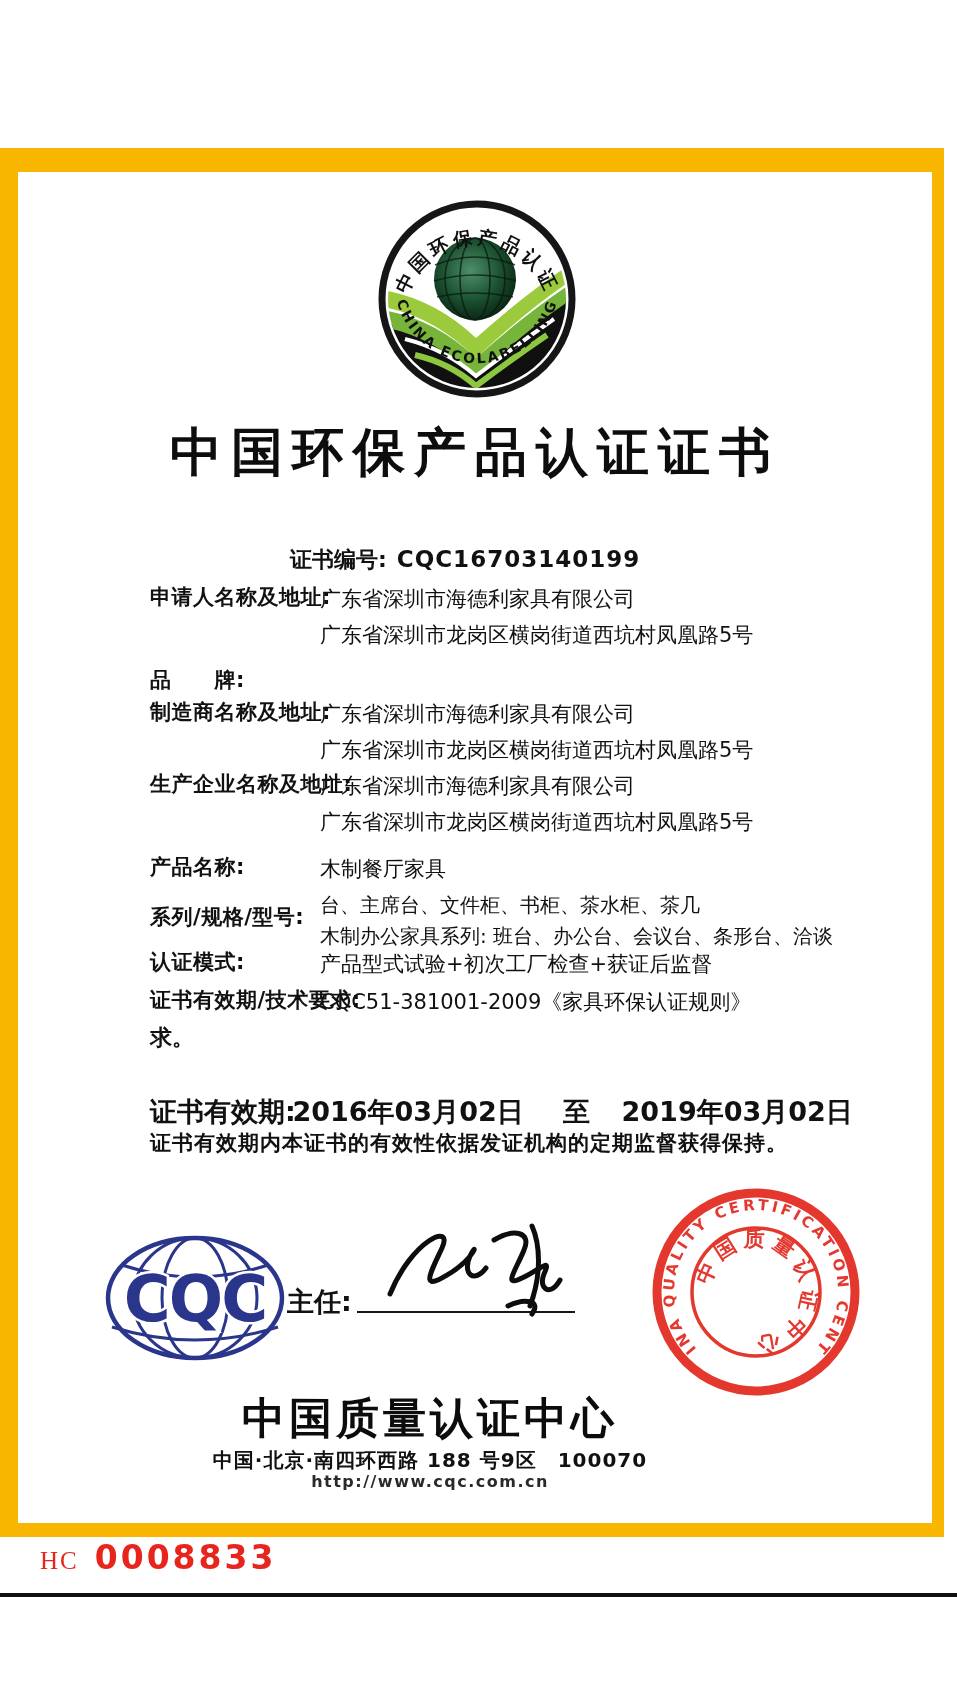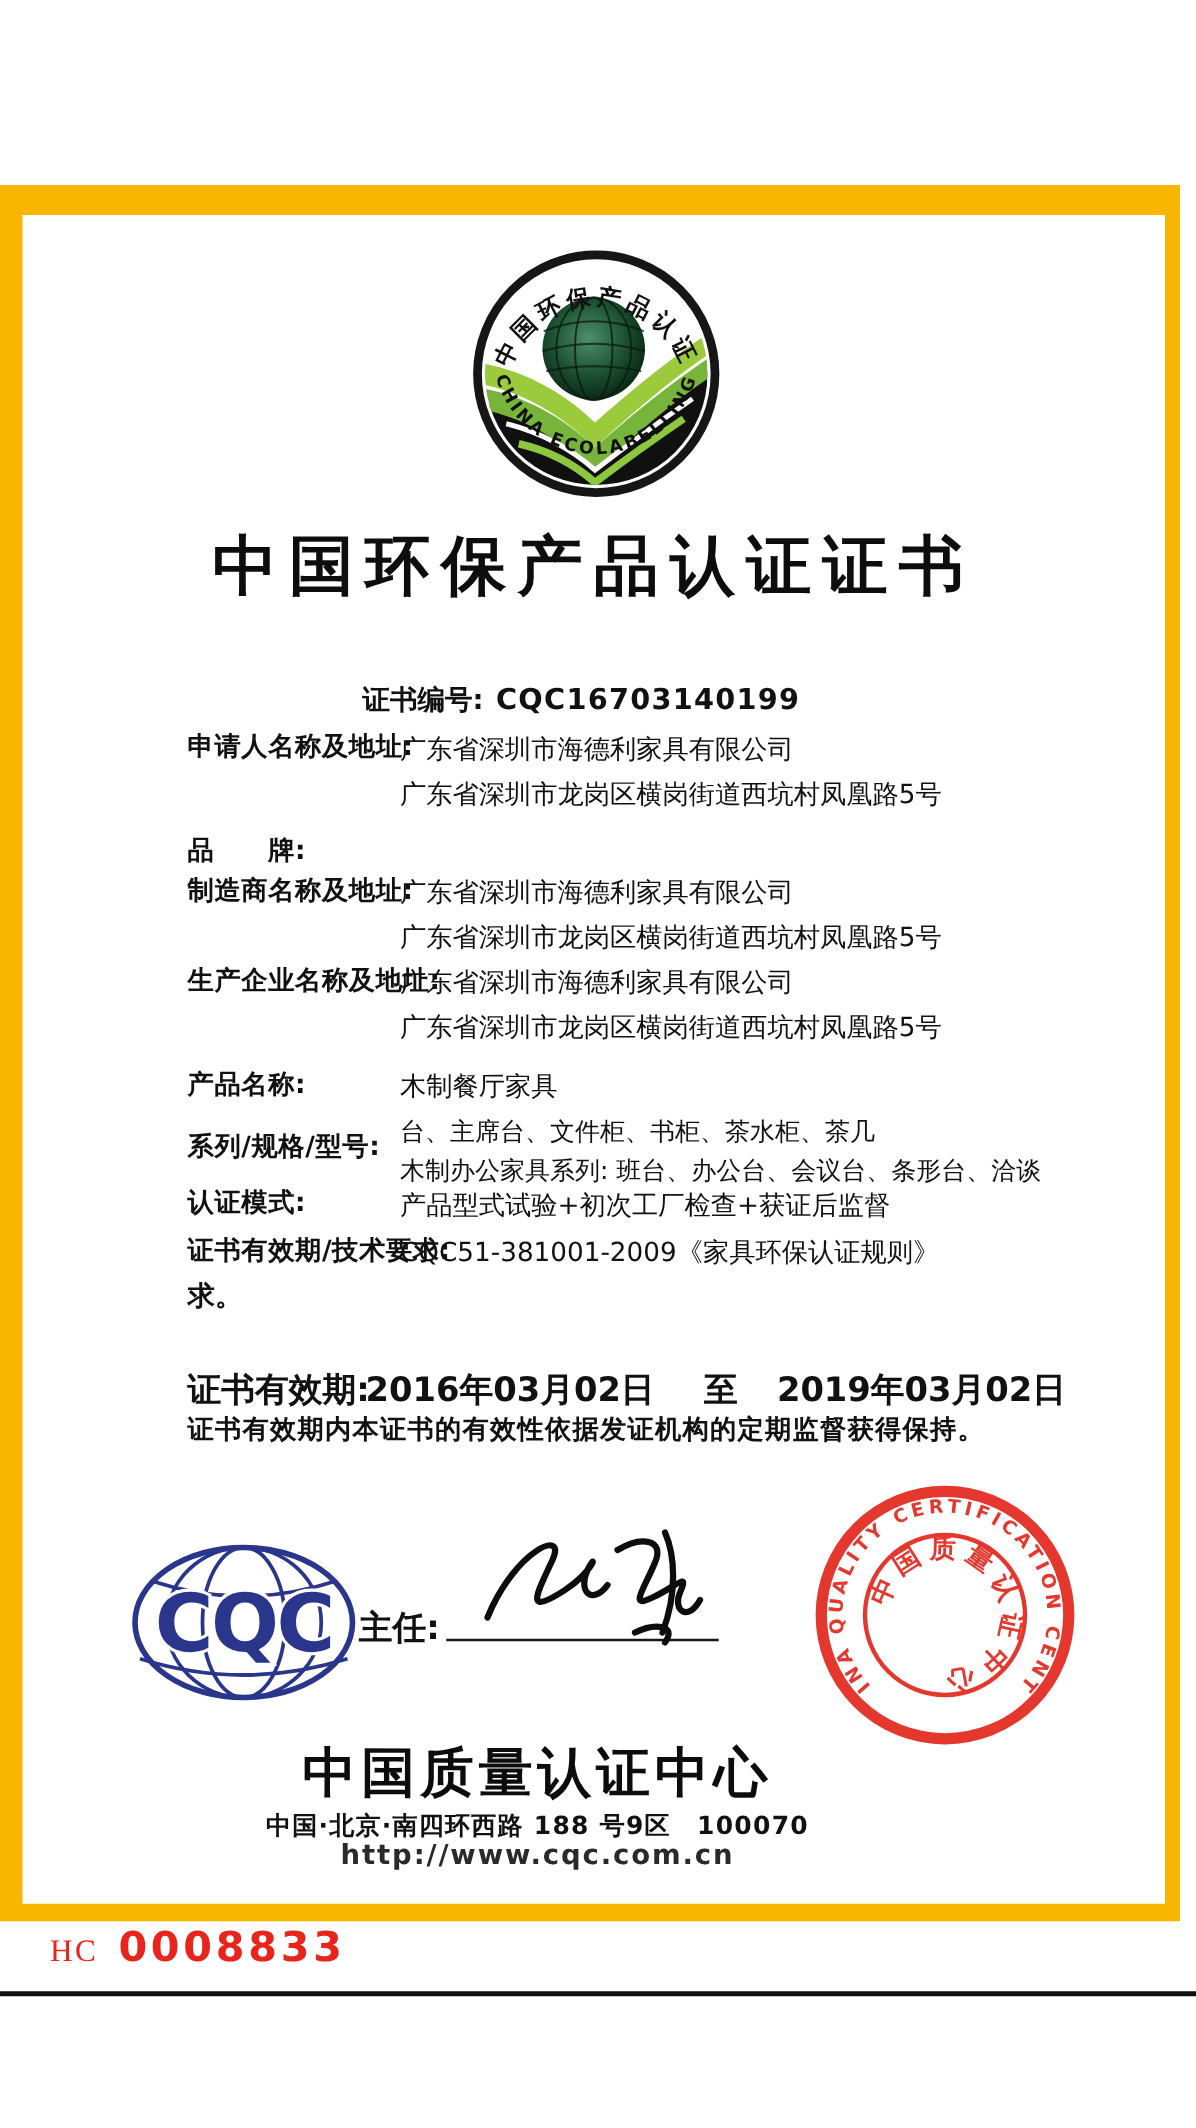--- a/index.html
+++ b/index.html
@@ -45,21 +45,21 @@
   .validity .zhi{margin:0 22px 0 30px;}
   .maintain{left:150px;top:1129px;width:790px;font-size:21px;font-weight:bold;letter-spacing:1px;}
   
   .cqc-logo{left:100px;top:1232px;width:190px;height:132px;}
   .director{left:287px;top:1284px;font-size:27px;font-weight:bold;}
   .sig-line{left:357px;top:1311px;width:218px;height:2px;background:#161616;}
   .signature{left:382px;top:1210px;width:210px;height:110px;}
   .stamp{left:650px;top:1186px;width:212px;height:212px;opacity:0.93;}
   .orgname{left:0;top:1390px;width:860px;text-align:center;font-size:43px;font-weight:bold;letter-spacing:4px;color:#0c0c0c;}
   .orgaddr{left:0;top:1447px;width:860px;text-align:center;font-size:20px;font-weight:bold;letter-spacing:1px;}
-  .orgurl{left:0;top:1472px;width:860px;text-align:center;font-size:22px;font-weight:600;letter-spacing:1.5px;color:#2a2a2a;}
+  .orgurl{left:0;top:1472px;width:860px;text-align:center;font-size:16px;font-weight:600;letter-spacing:1.5px;color:#2a2a2a;}
   
   .serial{left:40px;top:1538px;color:#E8251D;white-space:nowrap;}
   .serial .pre{font-family:"Liberation Serif","DejaVu Serif",serif;font-size:25px;letter-spacing:2px;margin-top:38px;}
   .serial .num{font-size:33px;font-weight:bold;letter-spacing:3px;margin-left:16px;}
   .bottom-rule{left:0;top:1593px;width:957px;height:4px;background:#101010;}
 </style>
 </head>
 <body>
 
 <div class="abs frame"></div>

